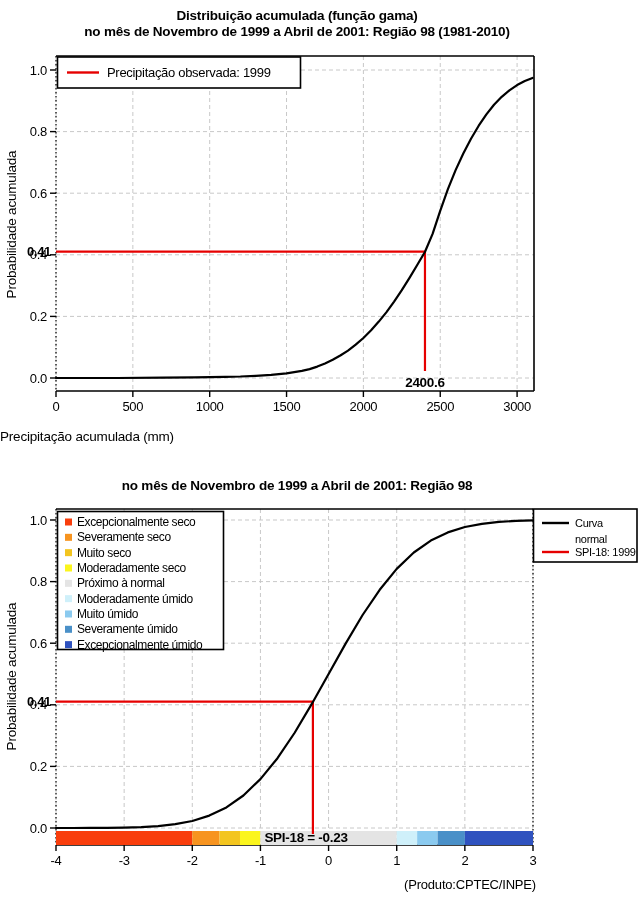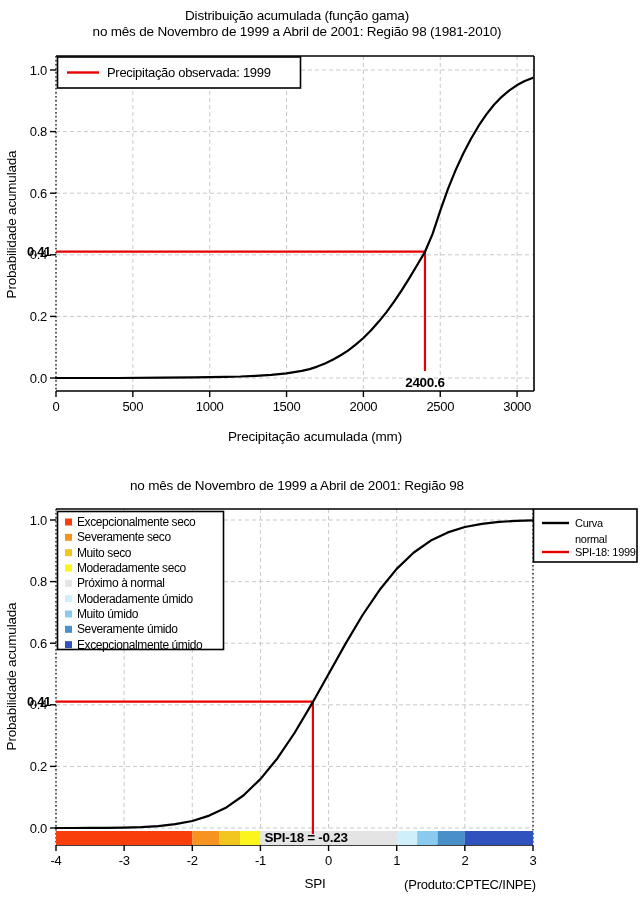--- a/index.html
+++ b/index.html
@@ -1,38 +1,37 @@
 <!DOCTYPE html>
 <html><head>
 <meta charset="utf-8">
 <style>
   html,body{margin:0;padding:0;background:#fff;}
   #stage{position:relative;width:640px;height:900px;background:#fff;overflow:hidden;
          font-family:"Liberation Sans","DejaVu Sans",sans-serif;}
-  .title{position:absolute;left:0;width:594px;text-align:center;font-weight:normal;
+  .title{position:absolute;left:0;width:594px;text-align:center;font-weight:bold;
          font-size:13.5px;line-height:16.5px;color:#000;letter-spacing:-0.2px;}
-  .axlab{position:absolute;left:0;width:590px;text-align:center;font-size:13.5px;color:#000;letter-spacing:-0.2px;margin-left:20px;}
+  .axlab{position:absolute;left:0;width:590px;font-size:13.5px;color:#000;letter-spacing:-0.2px;}
   .ylab{position:absolute;width:200px;left:-89px;text-align:center;font-size:13.5px;color:#000;
         transform:rotate(-90deg);letter-spacing:-0.2px;}
   .footer{position:absolute;left:400px;width:140px;text-align:center;font-size:13px;color:#000;letter-spacing:-0.2px;}
   svg text{font-family:"Liberation Sans","DejaVu Sans",sans-serif;}
 </style>
 </head>
 <body>
 
 <div id="stage">
 
   <div class="title" style="top:8px">Distribuição acumulada (função gama)</div>
   <div class="title" style="top:24px">no mês de Novembro de 1999 a Abril de 2001: Região 98 (1981-2010)</div>
   <div class="ylab" style="top:217px">Probabilidade acumulada</div>
   <div class="axlab" style="top:429px">Precipitação acumulada (mm)</div>
 
   <div class="title" style="top:478px">no mês de Novembro de 1999 a Abril de 2001: Região 98</div>
   <div class="ylab" style="top:669px">Probabilidade acumulada</div>
-  <div class="axlab" style="top:876px">SPI</div>
   <div class="footer" style="top:877px">(Produto:CPTEC/INPE)</div>
 
   <svg id="plots" width="640" height="900" viewBox="0 0 640 900" style="position:absolute;left:0;top:0">
       <line x1="56" y1="56" x2="56" y2="391" stroke="#C8C8C8" stroke-width="1" stroke-dasharray="4 3"></line>
       <line x1="132.84887459807072" y1="56" x2="132.84887459807072" y2="391" stroke="#C8C8C8" stroke-width="1" stroke-dasharray="4 3"></line>
       <line x1="209.69774919614147" y1="56" x2="209.69774919614147" y2="391" stroke="#C8C8C8" stroke-width="1" stroke-dasharray="4 3"></line>
       <line x1="286.5466237942122" y1="56" x2="286.5466237942122" y2="391" stroke="#C8C8C8" stroke-width="1" stroke-dasharray="4 3"></line>
       <line x1="363.39549839228295" y1="56" x2="363.39549839228295" y2="391" stroke="#C8C8C8" stroke-width="1" stroke-dasharray="4 3"></line>
       <line x1="440.2443729903537" y1="56" x2="440.2443729903537" y2="391" stroke="#C8C8C8" stroke-width="1" stroke-dasharray="4 3"></line>
       <line x1="517.0932475884244" y1="56" x2="517.0932475884244" y2="391" stroke="#C8C8C8" stroke-width="1" stroke-dasharray="4 3"></line>

